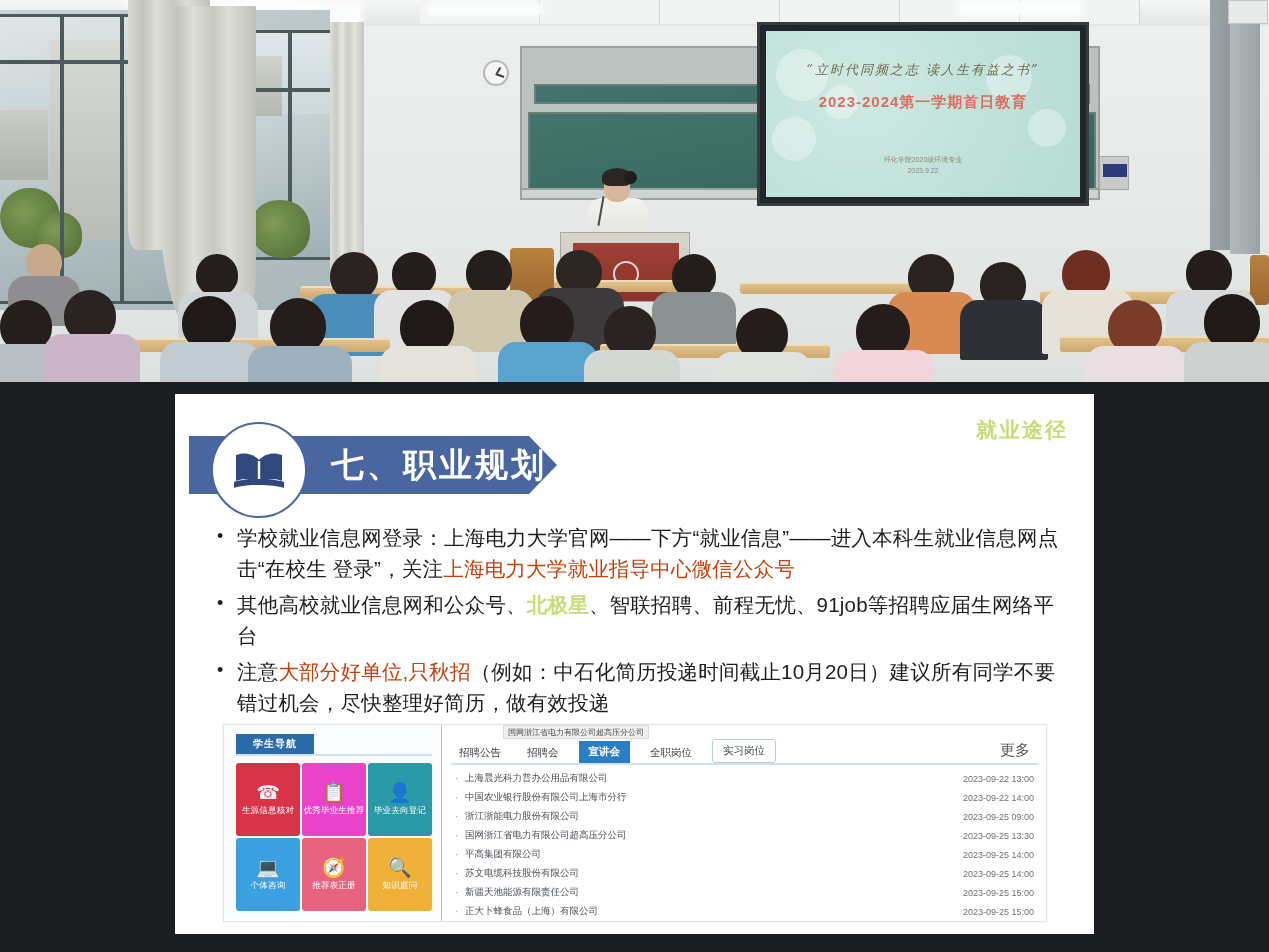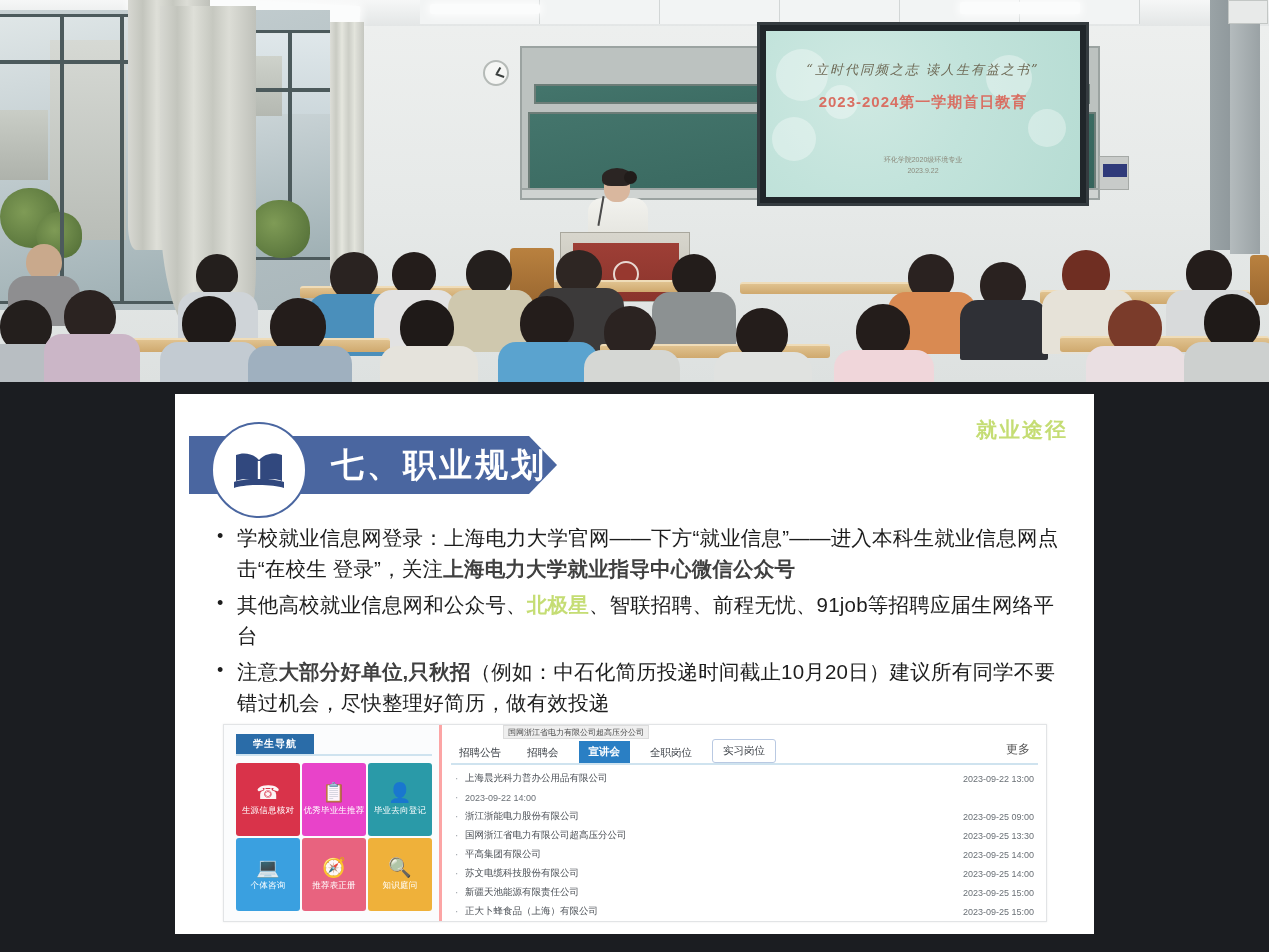--- a/index.html
+++ b/index.html
@@ -221,33 +221,33 @@
   
   .bullets { position: absolute; left: 40px; top: 128px; width: 845px; }
   .bullet {
     position: relative; padding-left: 22px; margin-bottom: 5px;
     font-size: 20.5px; line-height: 31px; color: #1d1d1d; letter-spacing: .2px;
   }
   .bullet::before {
     content: "•"; position: absolute; left: 2px; top: -1px;
     font-size: 18px; color: #1d1d1d;
   }
-  .hl-red { color: #404040; font-weight: bold; }
+  .hl-red { color: #c2410c; font-weight: normal; }
   .hl-green { color: #c5dd74; font-weight: bold; }
 
   
   .shot {
     position: absolute; left: 48px; top: 330px; width: 824px; height: 198px;
     background: #ffffff; border: 1px solid #e2e4e6;
     box-shadow: 0 0 2px rgba(0,0,0,.08);
     overflow: hidden;
   }
   .shot-left {
     position: absolute; left: 0; top: 0; width: 218px; height: 198px;
-    background: #fbfcfd; border-right: 3px solid #fca5a5;
+    background: #fbfcfd; border-right: 1px solid #fca5a5;
   }
   .nav-tab {
     position: absolute; left: 12px; top: 9px; width: 78px; height: 20px;
     background: #2a6ca8; color: #fff; font-size: 10px; font-weight: bold;
     display: flex; align-items: center; justify-content: center;
     letter-spacing: 1px;
   }
   .nav-rule {
     position: absolute; left: 12px; top: 29px; width: 196px; height: 2px;
     background: #cfe3ef;
@@ -282,21 +282,21 @@
   .tab {
     font-size: 10.5px; color: #3a3f45; padding: 3px 6px; white-space: nowrap;
   }
   .tab.active {
     background: #2a7fc4; color: #fff; font-weight: bold; padding: 4px 10px;
   }
   .tab-box {
     border: 1px solid #b9c9e2; border-radius: 3px; padding: 4px 10px;
   }
   .more {
-    position: absolute; right: 16px; top: 16px; font-size: 12px; color: #555;
+    position: absolute; right: 16px; top: 16px; font-size: 15px; color: #555;
   }
   .rule2 {
     position: absolute; left: 8px; right: 8px; top: 38px; height: 1.5px; background: #cfe3ef;
   }
   .joblist { position: absolute; left: 12px; top: 44px; right: 12px; }
   .jobrow {
     position: relative; display: flex; align-items: center;
     height: 19px; font-size: 9.5px; color: #4a4f55;
   }
   .jobrow .bull { width: 10px; color: #9aa0a6; font-size: 10px; }
@@ -525,20 +525,21 @@
           <div class="rule2"></div>
 
           <div class="joblist">
             <div class="jobrow">
               <span class="bull">·</span>
               <span class="nm">上海晨光科力普办公用品有限公司</span>
               <span class="ts">2023-09-22 13:00</span>
             </div>
             <div class="jobrow">
               <span class="bull">·</span>
+              <span class="nm">中国农业银行股份有限公司上海市分行</span>
               <span class="ts">2023-09-22 14:00</span>
             </div>
             <div class="jobrow">
               <span class="bull">·</span>
               <span class="nm">浙江浙能电力股份有限公司</span>
               <span class="ts">2023-09-25 09:00</span>
             </div>
             <div class="jobrow">
               <span class="bull">·</span>
               <span class="nm">国网浙江省电力有限公司超高压分公司</span>

